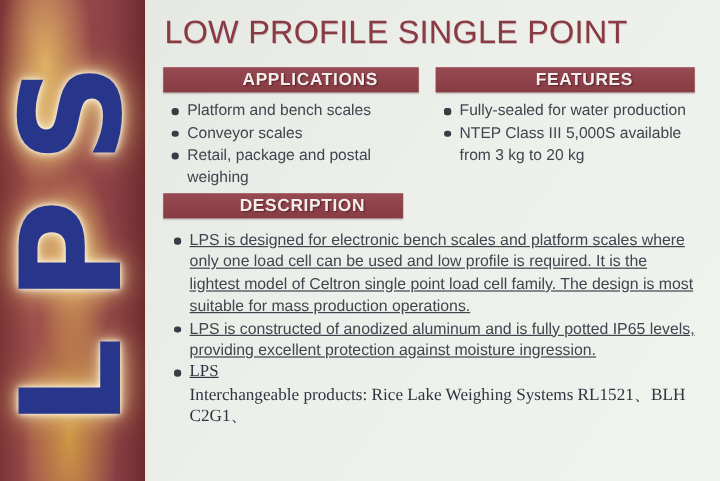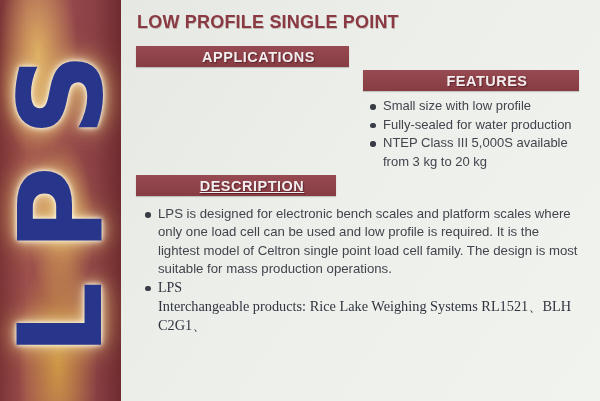--- a/index.html
+++ b/index.html
@@ -33,51 +33,51 @@
       0 0 34px rgba(220,170,80,0.6);
   }
 
   
   .page {
     position:absolute; left:121px; top:0; width:479px; height:401px;
     background:linear-gradient(125deg, #e6e8e4 0%, #edefeb 45%, #f1f3ef 100%);
   }
   .title {
     margin:12px 0 0 16px;
-    font-size:18px; font-weight:bold; letter-spacing:0.2px;
+    font-size:27px; font-weight:normal; letter-spacing:0.2px;
     color:#8a3a42; text-shadow:0.5px 0.5px 0 rgba(90,30,35,0.25);
   }
 
   .bar {
     height:21px; background:linear-gradient(#974a52, #873b43);
     color:#f3edee; font-weight:bold; font-size:14.5px; letter-spacing:0.5px;
     display:flex; align-items:center; justify-content:center;
     text-shadow:1px 1px 1px rgba(55,15,20,0.55);
     box-shadow:0 1px 1px rgba(0,0,0,0.18);
     padding-left:32px;
   }
 
   .columns { display:flex; margin:13px 0 0 15px; }
   .col-apps  { width:213px; }
-  .col-feats { width:216px; margin-left:14px;margin-top:24px; }
+  .col-feats { width:216px; margin-left:14px; }
 
   ul.blist { list-style:none; margin:6px 0 0 0; padding-left:6px; }
   .blist li { display:flex; font-size:13px; line-height:18.5px; color:#41454d; }
   .dot {
     flex:0 0 14px; width:14px; position:relative;
   }
   .dot::before {
     content:""; position:absolute; left:1px; top:7px;
     width:5.5px; height:5.5px; border-radius:50%; background:#383c45;
   }
 
   .desc { margin:4px 0 0 15px; }
-  .desc .bar { width:200px;text-decoration:underline; }
+  .desc .bar { width:200px; }
   .desc ul.blist { margin-top:9px; width:446px; padding-left:8px; }
-  .desc .blist li { font-size:13.2px; line-height:18.4px; }
+  .desc .blist li { font-size:13.2px; line-height:18.4px;text-decoration:underline; }
   .desc .blist li.serif-item { font-family:"Liberation Serif", serif; font-size:14px; color:#30343f; }
   .serif-block {
     margin:0 0 0 22px; width:430px;
     font-family:"Liberation Serif", serif;
     font-size:14.3px; line-height:18.6px; color:#30343f;
   }
 </style>
 </head>
 <body>
 
@@ -90,30 +90,43 @@
   <main class="page">
 
     <h1 class="title">LOW PROFILE SINGLE POINT</h1>
 
     <div class="columns">
 
       <section class="col-apps">
         <div class="bar">
           <span>APPLICATIONS</span>
         </div>
+        <ul class="blist">
+          <li>
+            <span class="dot"></span>
+            <span>Platform and bench scales</span>
+          </li>
+          <li>
+            <span class="dot"></span>
+            <span>Conveyor scales</span>
+          </li>
+          <li>
+            <span class="dot"></span>
+            <span>Retail, package and postal weighing</span>
+          </li>
+        </ul>
       </section>
 
       <section class="col-feats">
         <div class="bar">
           <span>FEATURES</span>
         </div>
         <ul class="blist">
           <li>
             <span class="dot"></span>
-            <span>Small size with low profile</span>
           </li>
           <li>
             <span class="dot"></span>
             <span>Fully-sealed for water production</span>
           </li>
           <li>
             <span class="dot"></span>
             <span>NTEP Class III 5,000S available from 3 kg to 20 kg</span>
           </li>
         </ul>
@@ -123,20 +136,24 @@
 
     <section class="desc">
       <div class="bar">
         <span>DESCRIPTION</span>
       </div>
       <ul class="blist">
         <li>
           <span class="dot"></span>
           <span>LPS is designed for electronic bench scales and platform scales where only one load cell can be used and low profile is required. It is the lightest model of Celtron  single point load cell family. The design is most suitable for mass production operations.</span>
         </li>
+        <li>
+          <span class="dot"></span>
+          <span>LPS is constructed of anodized aluminum and is fully potted IP65 levels, providing excellent protection against moisture ingression.</span>
+        </li>
         <li class="serif-item">
           <span class="dot"></span>
           <span>LPS</span>
         </li>
       </ul>
       <div class="serif-block">
         <div>Interchangeable products: Rice Lake Weighing Systems RL1521、BLH C2G1、</div>
 
       </div>
     </section>

